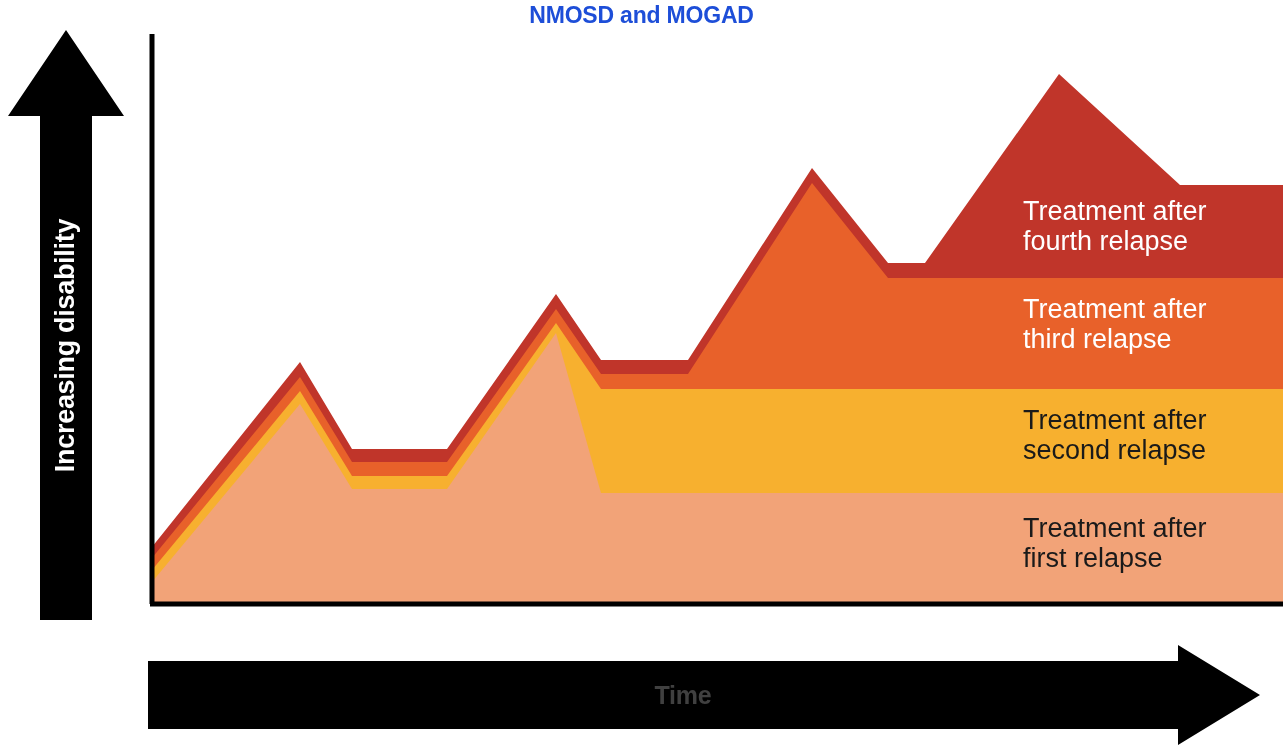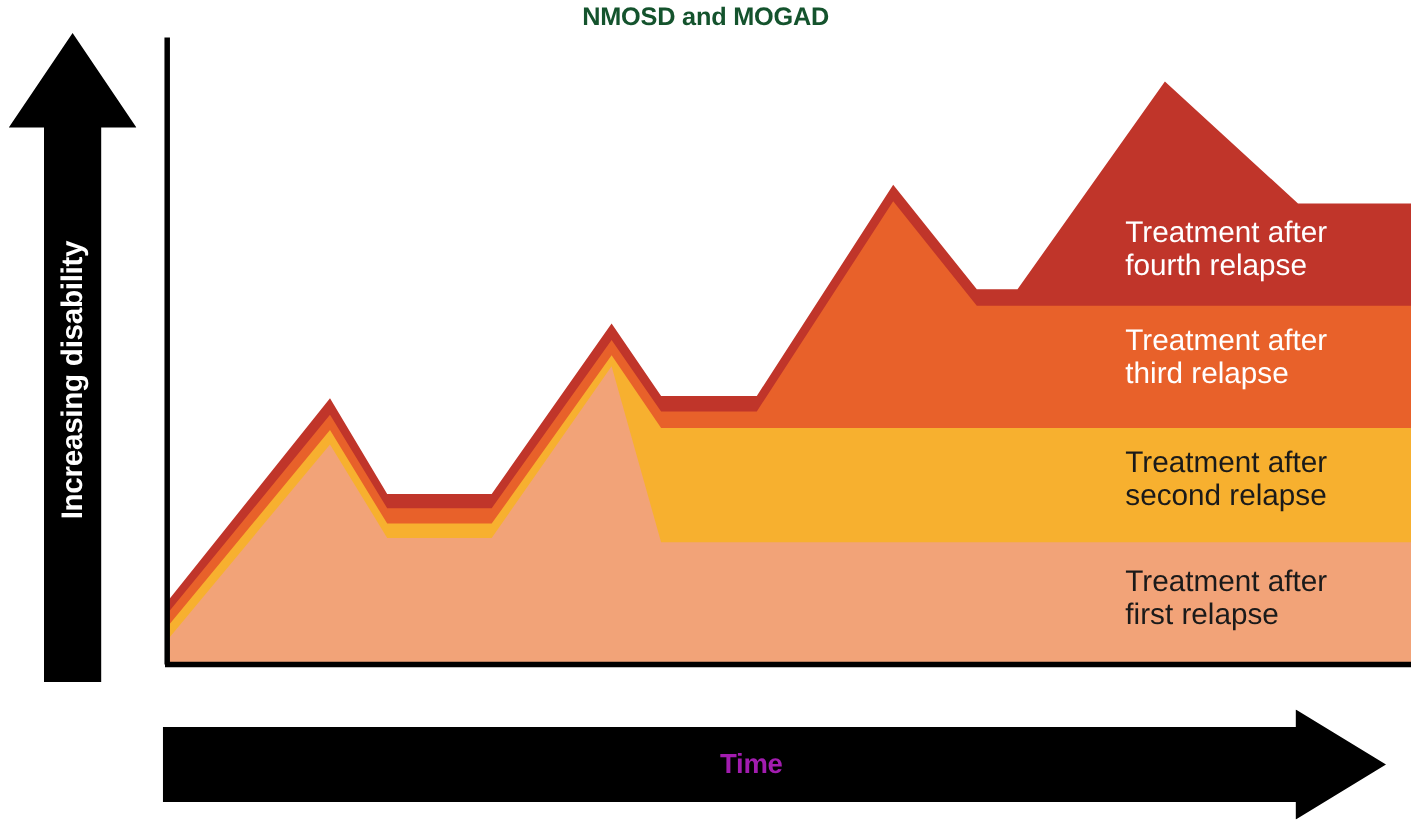--- a/index.html
+++ b/index.html
@@ -22,21 +22,21 @@
 
   
   #chart-title {
     position: absolute;
     left: 0;
     top: 2px;
     width: 1283px;
     text-align: center;
     font-size: 23px;
     font-weight: bold;
-    color: #14532d;
+    color: #1d4ed8;
     letter-spacing: -0.2px;
     white-space: pre;
   }
 
   
   #y-axis-arrow {
     position: absolute;
     left: 8px;
     top: 30px;
     width: 116px;
@@ -77,21 +77,21 @@
     left: 148px;
     top: 645px;
     width: 1070px;
     height: 100px;
     display: flex;
     align-items: center;
     justify-content: center;
     pointer-events: none;
   }
   #x-axis-label span {
-    color: #a21caf;
+    color: #404040;
     font-size: 25px;
     font-weight: bold;
     letter-spacing: -0.2px;
     white-space: nowrap;
   }
 
   
   #plot-svg {
     position: absolute;
     left: 0;

